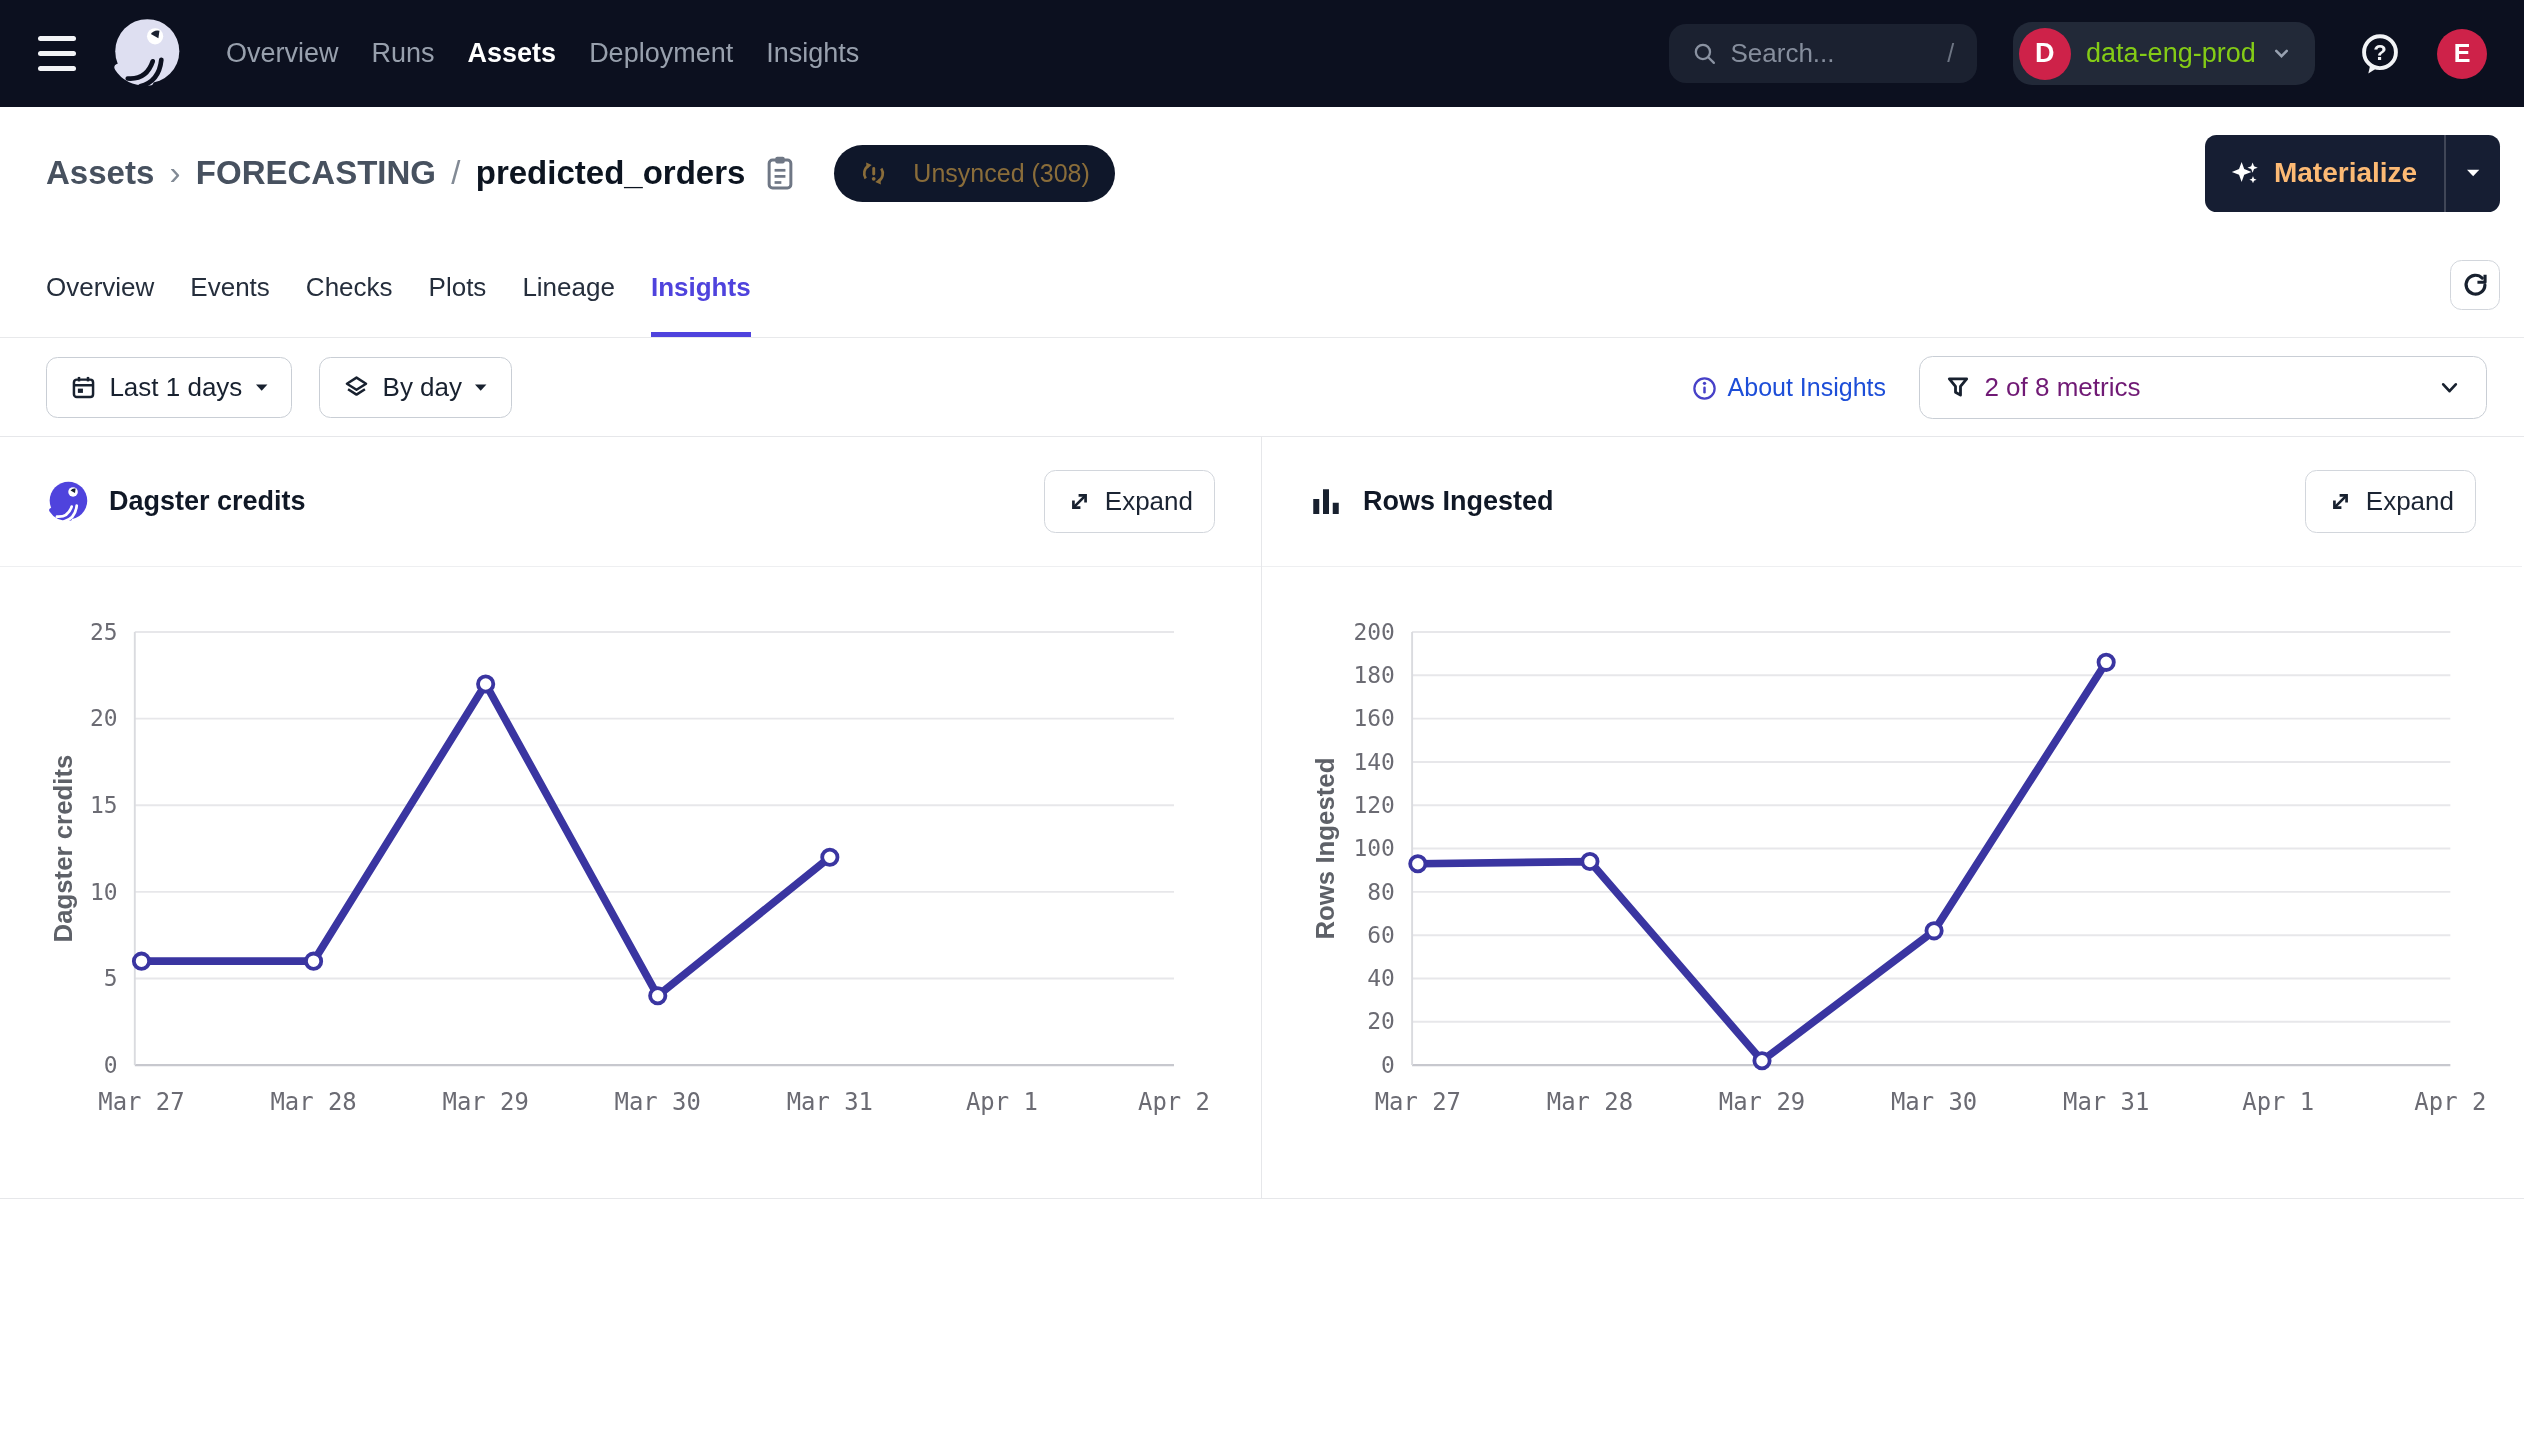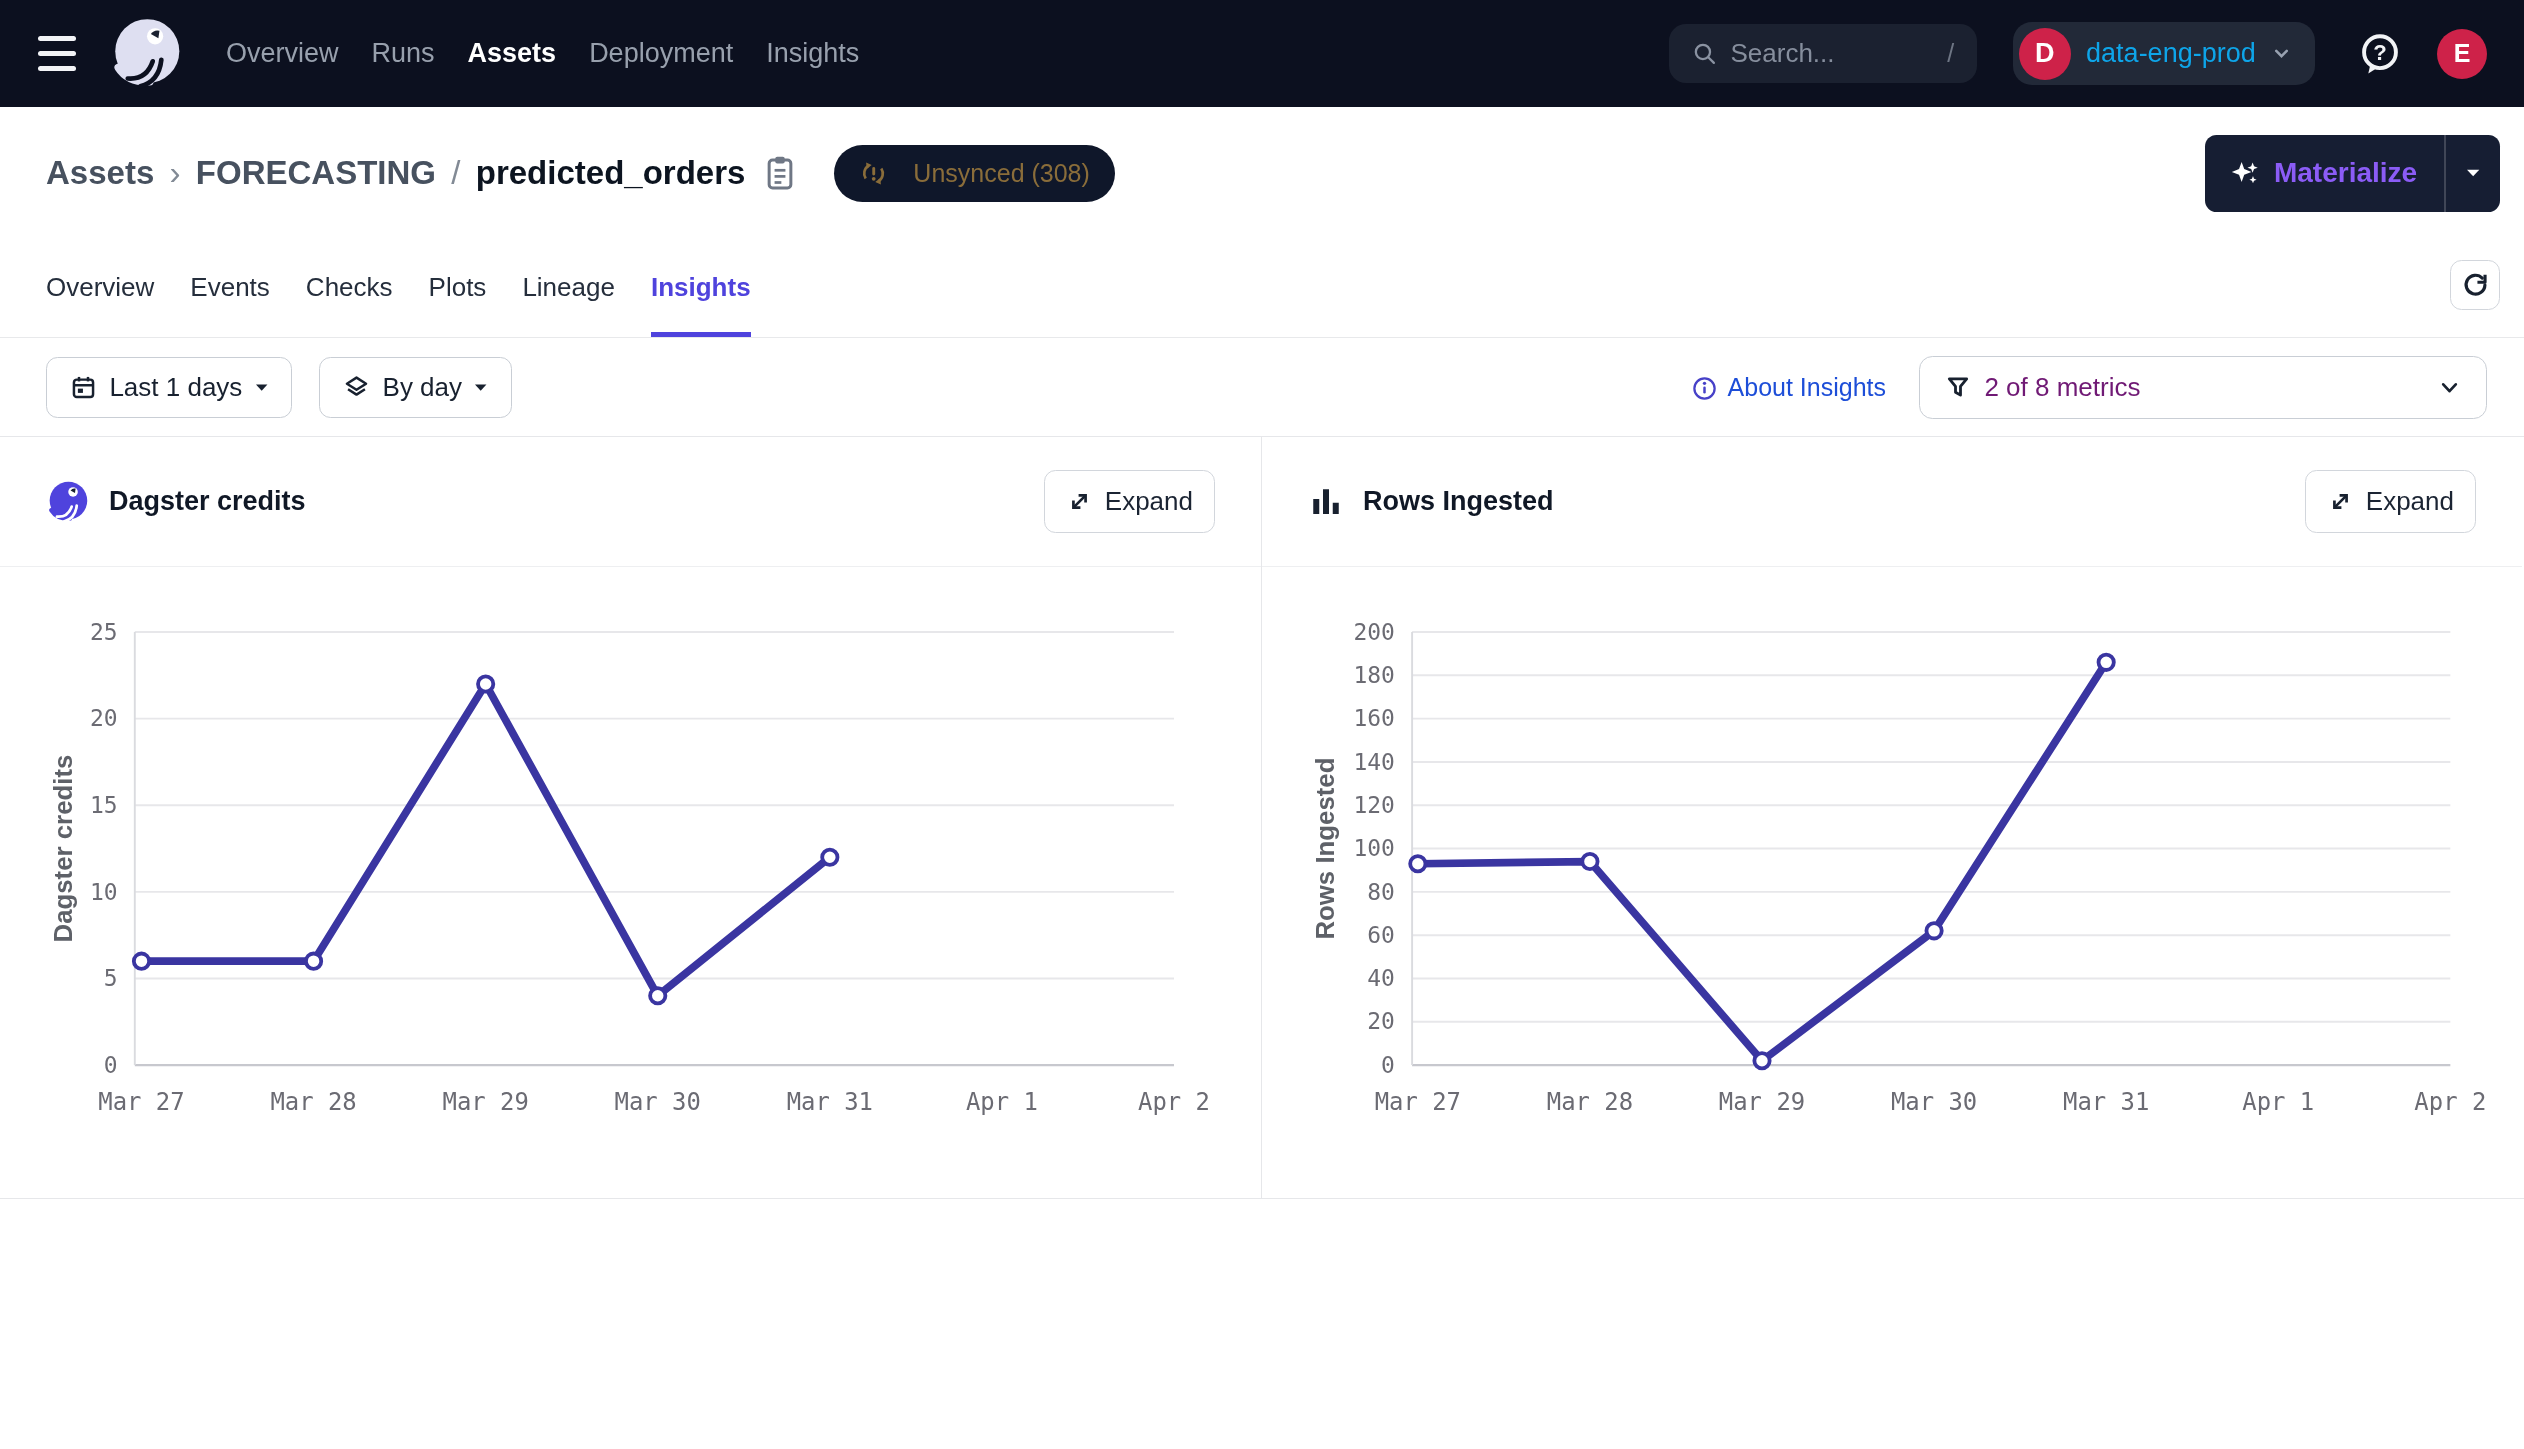--- a/index.html
+++ b/index.html
@@ -18,37 +18,37 @@
   .searchbox { margin-left:auto; width:308px; height:59px; background:#1B2130; border-radius:17px;
                display:flex; align-items:center; padding:0 23px; gap:13.4px; }
   .searchbox input { flex:1; background:transparent; border:none; outline:none; font-size:26px;
                      color:#C9CED8; font-family:"Liberation Sans",sans-serif; min-width:0; }
   .searchbox input::placeholder { color:#868E9D; }
   .slash-hint { color:#6E7684; font-size:25px; }
   .workspace { margin-left:36px; height:63px; background:#222938; border-radius:19px; display:flex;
                align-items:center; padding:0 23px 0 5.7px; gap:15.3px; cursor:pointer; }
   .d-badge { width:52px; height:52px; border-radius:50%; background:#CE2249; color:#fff; font-size:27px;
              font-weight:700; display:flex; align-items:center; justify-content:center; }
-  .workspace .wname { color:#0ea5e9; font-size:27px; font-weight:500; }
+  .workspace .wname { color:#84cc16; font-size:27px; font-weight:500; }
   .help-btn { margin-left:42px; width:46px; height:46px; cursor:pointer; }
   .avatar { margin-left:34px; width:50px; height:50px; border-radius:50%; background:#CE2249; color:#fff;
             font-size:25px; font-weight:700; display:flex; align-items:center; justify-content:center; cursor:pointer; }
 
   
   .page-header { height:132px; display:flex; align-items:center; padding:0 25px 0 46px; background:#fff; }
   .crumb { font-size:33px; }
   .crumb-link { color:#47515F; font-weight:600; text-decoration:none; cursor:pointer; }
   .crumb-sep { color:#828A95; font-weight:400; margin:0 15.3px; }
   .crumb-asset { color:#0C1420; font-weight:700; }
   .copy-btn { margin-left:17px; width:36px; height:38px; cursor:pointer; }
   .status-badge { margin-left:36px; height:57px; border-radius:29px; background:#0f172a; color:#8A6D3A;
                   display:flex; align-items:center; gap:25px; padding:0 25px; font-size:25px; font-weight:500; cursor:pointer; }
   .materialize { margin-left:auto; height:77px; background:#161E33; border-radius:11.5px; display:flex;
                  align-items:stretch; overflow:hidden; cursor:pointer; }
-  .materialize .main { display:flex; align-items:center; gap:13.4px; padding:0 27px 0 25px; color:#8b5cf6;
+  .materialize .main { display:flex; align-items:center; gap:13.4px; padding:0 27px 0 25px; color:#fdba74;
                        font-size:28px; font-weight:600; }
   .materialize .divider { width:1.9px; background:rgba(255,255,255,.18); }
   .materialize .caret-part { width:54px; display:flex; align-items:center; justify-content:center; }
 
   
   .tabs-row { height:99px; border-bottom:1.9px solid #E8E9EB; display:flex; gap:36px; padding:0 38px 0 46px;
               position:relative; background:#fff; }
   .tab { height:100%; display:flex; align-items:center; font-size:26px; color:#252E3C; font-weight:500;
          border-bottom:5.7px solid transparent; padding-top:3.8px; cursor:pointer; }
   .tab.active { color:#4F43DD; font-weight:600; border-bottom-color:#4F43DD; }

